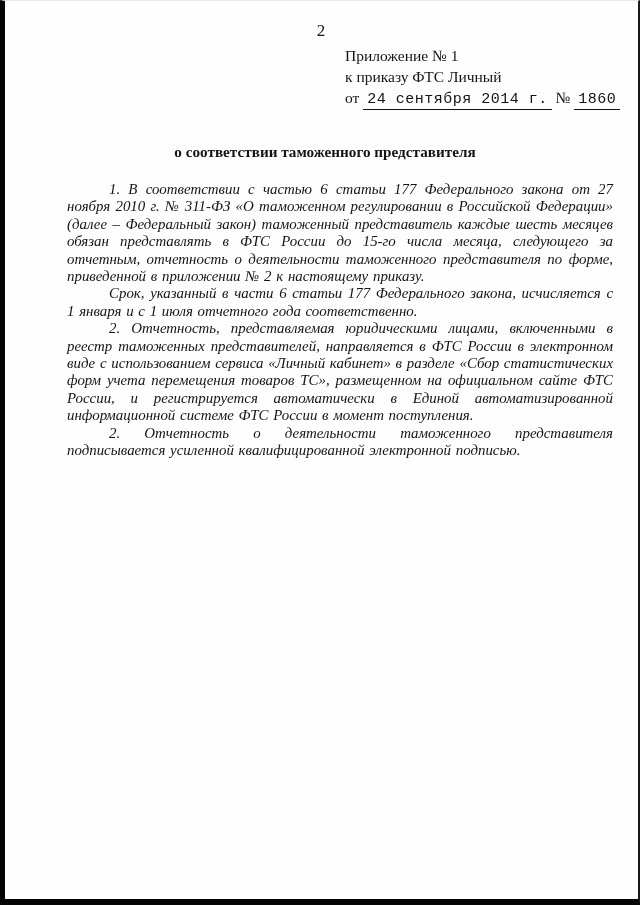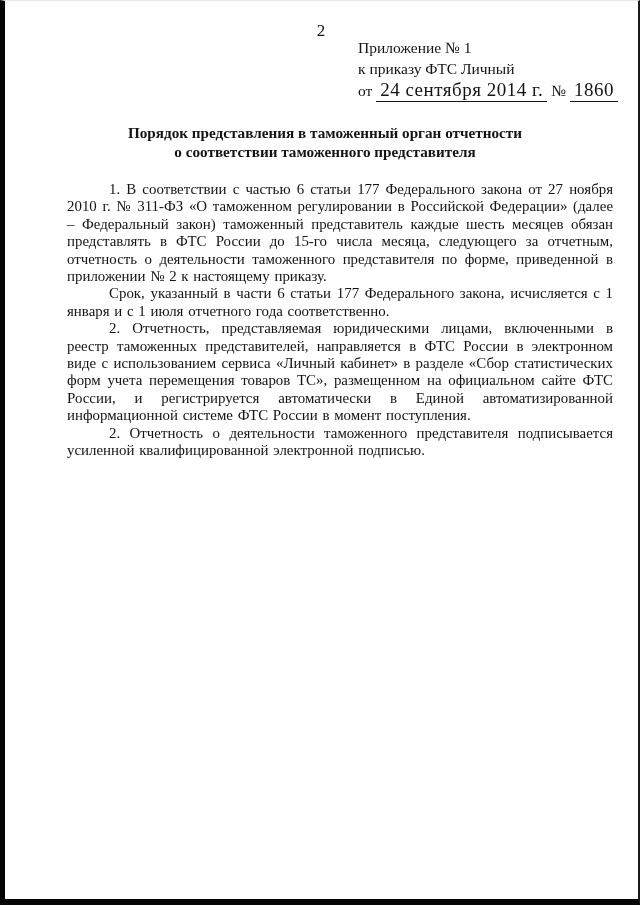--- a/index.html
+++ b/index.html
@@ -22,29 +22,28 @@
     position: absolute;
     top: 20px;
     left: 0;
     width: 100%;
     text-align: center;
     font-size: 17px;
     letter-spacing: 1px;
   }
   .appendix {
     position: absolute;
-    top: 36px;
+    top: 44px;
     left: 340px;
     font-size: 15.5px;
     line-height: 21px;
-    margin-left: 13px;
   }
   .appendix .filled {
-    font-family: Liberation Serif, serif;
-    font-size: 19px;
+    font-family: Liberation Mono, monospace;
+    font-size: 15px;
     letter-spacing: 0.5px;
   }
   .appendix .underlined {
     border-bottom: 1.4px solid #141414;
     padding: 0 4px 1px 4px;
   }
   .title {
     position: absolute;
     top: 122px;
     left: 60px;
@@ -59,20 +58,21 @@
     top: 180px;
     left: 62px;
     width: 546px;
     font-size: 14.9px;
     line-height: 17.4px;
     text-align: justify;
   }
   .para {
     text-indent: 42px;
     word-spacing: 1px;
+    font-style: italic;
   }
 </style>
 </head>
 <body>
 
 <div class="page">
 
   <div class="page-number">2</div>
 
   <div class="appendix">
@@ -80,21 +80,21 @@
     <div>к приказу ФТС Личный</div>
     <div>
       <span>от</span>
       <span class="filled underlined">24 сентября 2014 г.</span>
       <span>№</span>
       <span class="filled underlined">1860</span>
     </div>
   </div>
 
   <div class="title">
-    <span>Порядок представления в таможенный орган отчетности</span><br>
+    <br>
     <span>о соответствии таможенного представителя</span>
   </div>
 
   <div class="body">
     <p class="para">1. В соответствии с частью 6 статьи 177 Федерального закона от 27 ноября 2010 г. № 311-ФЗ «О таможенном регулировании в Российской Федерации» (далее – Федеральный закон) таможенный представитель каждые шесть месяцев обязан представлять в ФТС России до 15-го числа месяца, следующего за отчетным, отчетность о деятельности таможенного представителя по форме, приведенной в приложении № 2 к настоящему приказу.</p>
     <p class="para">Срок, указанный в части 6 статьи 177 Федерального закона, исчисляется с 1 января и с 1 июля отчетного года соответственно.</p>
     <p class="para">2. Отчетность, представляемая юридическими лицами, включенными в реестр таможенных представителей, направляется в ФТС России в электронном виде с использованием сервиса «Личный кабинет» в разделе «Сбор статистических форм учета перемещения товаров ТС», размещенном на официальном сайте ФТС России, и регистрируется автоматически в Единой автоматизированной информационной системе ФТС России в момент поступления.</p>
     <p class="para">2. Отчетность о деятельности таможенного представителя подписывается усиленной квалифицированной электронной подписью.</p>
   </div>
 

